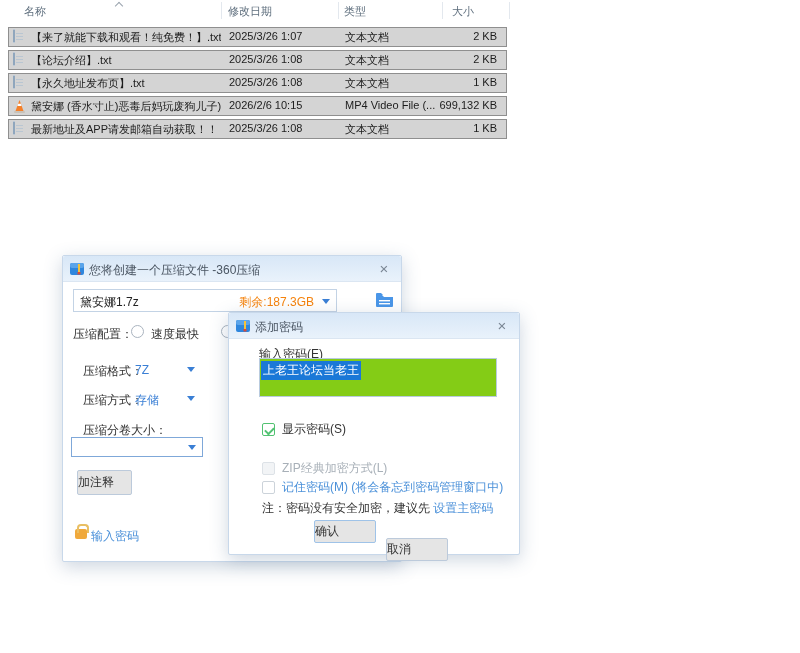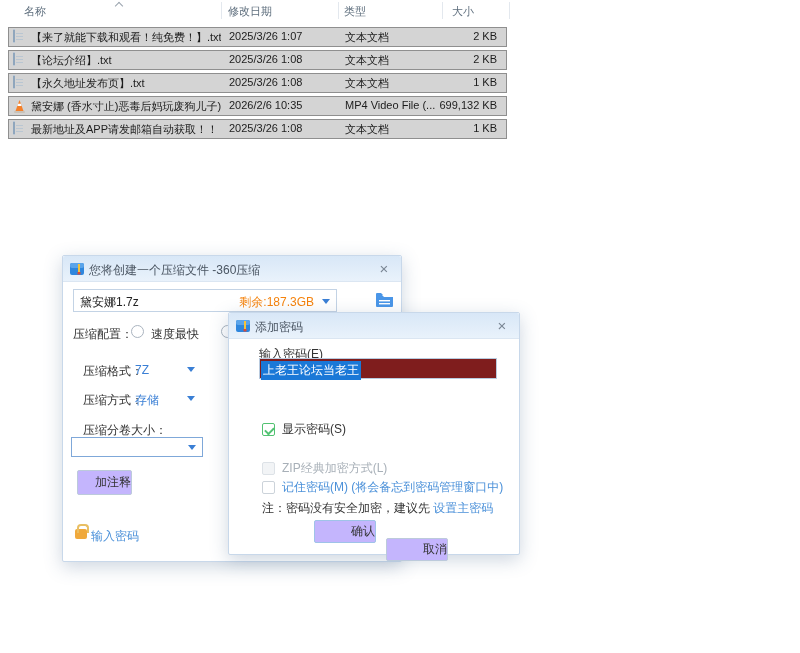--- a/index.html
+++ b/index.html
@@ -48,35 +48,35 @@
   .dd-arrow { width:0; height:0; border-left:4px solid transparent; border-right:4px solid transparent;
     border-top:5px solid #3a7fd5; }
   .fname-box .dd-arrow { position:absolute; right:6px; top:9px; }
   .browse-btn { position:absolute; left:312px; top:36px; width:19px; height:16px; }
   .label { position:absolute; color:#333; white-space:nowrap; }
   .radio { position:absolute; width:13px; height:13px; border:1px solid #aab4bf; border-radius:50%; background:#fff; }
   .blue-val { position:absolute; color:#3a7fd5; white-space:nowrap; }
   .combo { position:absolute; left:8px; top:181px; width:132px; height:20px;
     border:1px solid #7fa8d9; background:#fff; }
   .combo .dd-arrow { position:absolute; right:6px; top:7px; }
-  .btn { position:absolute; background:#c4b5fd; border:1px solid #bccadb; border-radius:2px;
-    text-align:right; color:#333; font-size:12px; }
+  .btn { position:absolute; background:#e5e5e5; border:1px solid #bccadb; border-radius:2px;
+    text-align:left; color:#333; font-size:12px; }
   #comment-btn { left:14px; top:214px; width:55px; height:25px; line-height:23px; }
   .lock-icon { position:absolute; left:12px; top:273px; width:12px; height:10px;
     background:#f0a93c; border-radius:2px; }
   .lock-icon::before { content:""; position:absolute; left:2px; top:-5px; width:8px; height:7px;
     border:2px solid #e9bf63; border-bottom:none; border-radius:4px 4px 0 0; }
   .link { color:#4a90d9; }
   #change-pwd { position:absolute; left:28px; top:272px; white-space:nowrap; }
 
   
   #dlg-pwd { left:228px; top:312px; width:292px; height:243px; }
   #pwd-label { left:30px; top:33px; }
-  .pwd-input { position:absolute; left:30px; top:45px; width:238px; height:21px;
-    border:1px solid #b9cbdf; background:#7f1d1d; }
+  .pwd-input { position:absolute; left:30px; top:45px; width:238px; height:39px;
+    border:1px solid #b9cbdf; background:#84cc16; }
   .pwd-sel { position:absolute; left:1px; top:2px; background:#1a78d7; color:#fff; padding:1px 2px; white-space:nowrap; }
   .cbrow { position:absolute; left:33px; white-space:nowrap; }
   .cbox { display:inline-block; width:13px; height:13px; border:1px solid #ccd3da; background:#fff;
     vertical-align:-3px; margin-right:7px; border-radius:2px; position:relative; }
   .cbox.checked { border-color:#52c272; }
   .cbox.checked::before { content:""; position:absolute; left:2px; top:3px; width:7px; height:4px;
     border-left:2px solid #52c272; border-bottom:2px solid #52c272; transform:rotate(-45deg); }
   .cbox.disabled { background:#f2f4f6; border-color:#dde2e7; }
   .cb-gray { color:#a8b0b8; }
   .cb-blue { color:#4a90d9; }
@@ -125,21 +125,21 @@
     </div>
     <div class="frow" style="top:96px">
       <span class="ficon vlc-icon">
         <svg width="13" height="15" viewBox="0 0 13 15">
           <polygon points="6.5,1 10.5,12 2.5,12" fill="#f4802a"></polygon>
           <polygon points="5.1,4.8 7.9,4.8 8.6,7 4.4,7" fill="#ffffff"></polygon>
           <rect x="1" y="12" width="11" height="2" rx="1" fill="#c9c2b8"></rect>
         </svg>
       </span>
       <span class="c-name">黛安娜 (香水寸止)恶毒后妈玩废狗儿子) ...</span>
-      <span class="c-date">2026/2/6 10:35</span>
+      <span class="c-date">2026/2/6 10:15</span>
       <span class="c-type">MP4 Video File (...</span>
       <span class="c-size">699,132 KB</span>
     </div>
     <div class="frow" style="top:119px">
       <span class="ficon txt-icon"></span>
       <span class="c-name">最新地址及APP请发邮箱自动获取！！！....</span>
       <span class="c-date">2025/3/26 1:08</span>
       <span class="c-type">文本文档</span>
       <span class="c-size">1 KB</span>
     </div>

